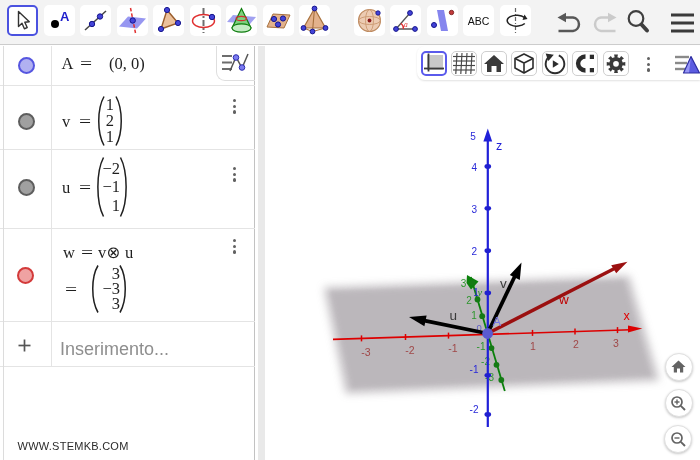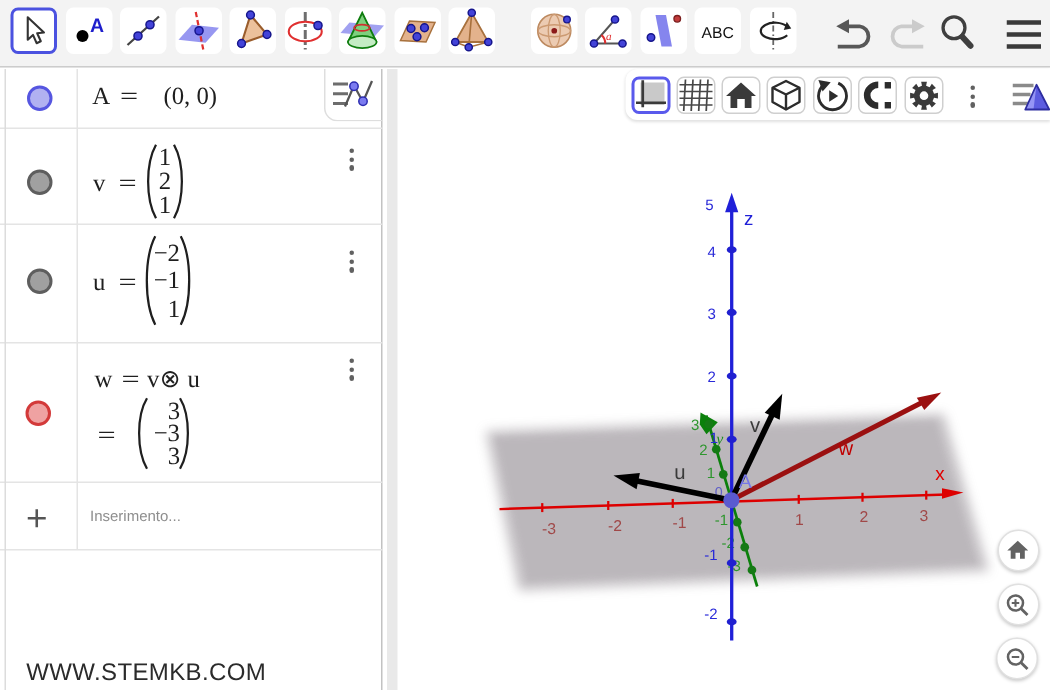--- a/index.html
+++ b/index.html
@@ -21,22 +21,22 @@
 .mcell{position:absolute;text-align:right;font-family:"Liberation Serif",serif;color:#1f1f1f}
 
 #split{position:absolute;left:258px;top:46px;width:7px;height:414px;background:#e9e9e9}
 
 #stylebar{position:absolute;left:417px;top:46px;width:283px;height:34px;background:#fff;border-radius:8px 0 0 8px;box-shadow:0 1px 2px rgba(0,0,0,0.12)}
 .gbtn{position:absolute;top:51px;width:26px;height:25px;background:#fff;border:1px solid #cfcfcf;border-radius:5px}
 .gbtn.sel{border:2px solid #5a5aec}
 
 .rbtn{position:absolute;width:28px;height:28px;border-radius:50%;background:#fff;border:1px solid #e0e0e0;box-shadow:0 1px 2.5px rgba(0,0,0,0.22)}
 #scene{position:absolute;left:0;top:0;width:700px;height:460px;pointer-events:none}
-#footer{position:absolute;left:17.5px;top:439.5px;font-size:16px;letter-spacing:0.25px;color:#2b2b2b}
-#inser{position:absolute;left:60px;top:338.5px;font-size:10px;color:#8e8e8e}
+#footer{position:absolute;left:17.5px;top:439.5px;font-size:11px;letter-spacing:0.25px;color:#2b2b2b}
+#inser{position:absolute;left:60px;top:338.5px;font-size:18px;color:#8e8e8e}
 </style></head>
 <body>
 <div id="page">
 
 <svg id="scene" width="700" height="460" viewBox="0 0 700 460">
   <defs>
     <filter id="blur4" x="-20%" y="-20%" width="140%" height="140%">
           <feGaussianBlur stdDeviation="4"></feGaussianBlur>
         </filter>
     <filter id="blur2" x="-20%" y="-20%" width="140%" height="140%">

